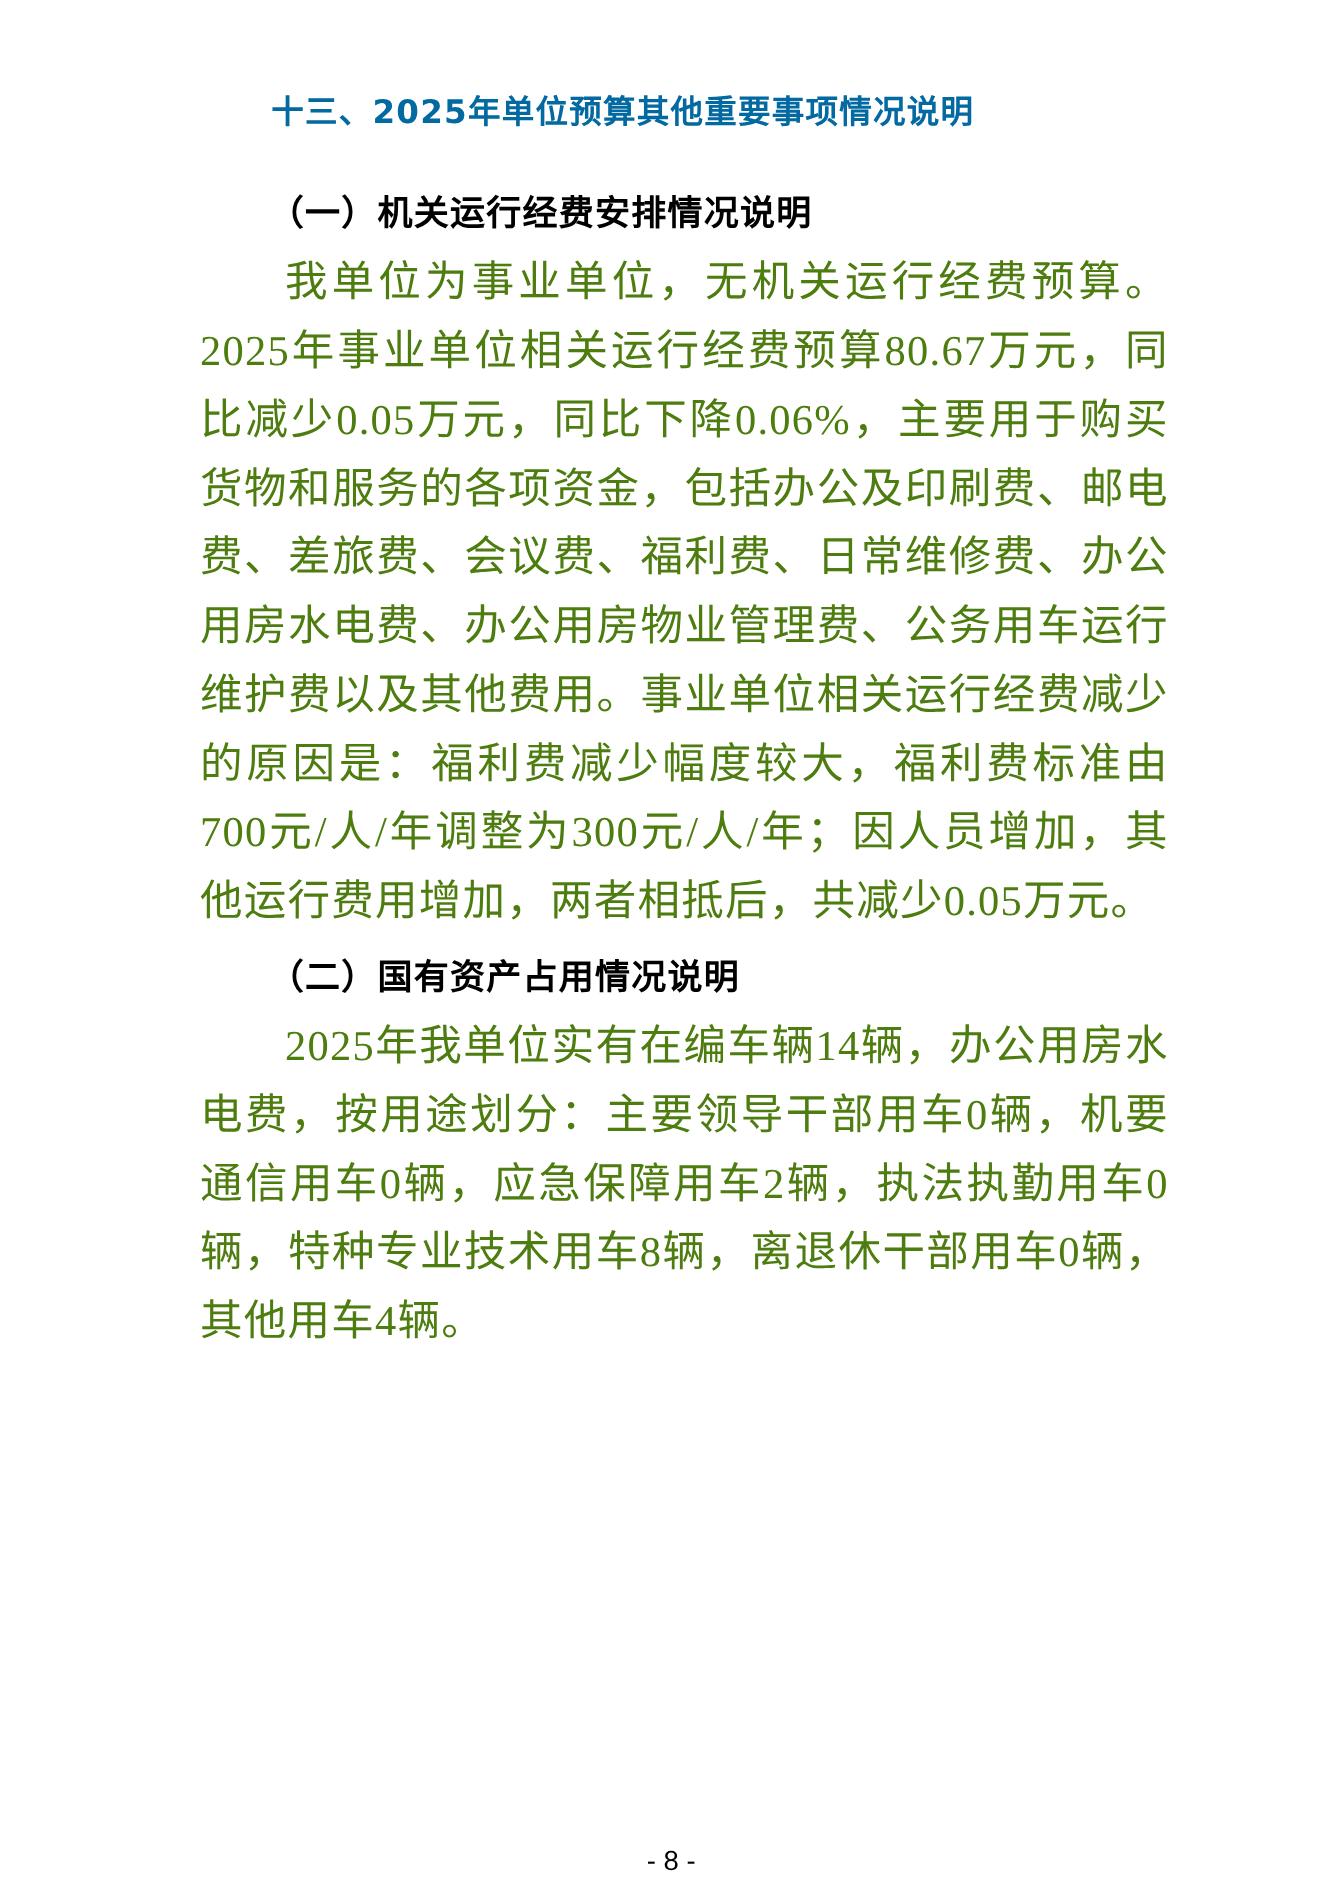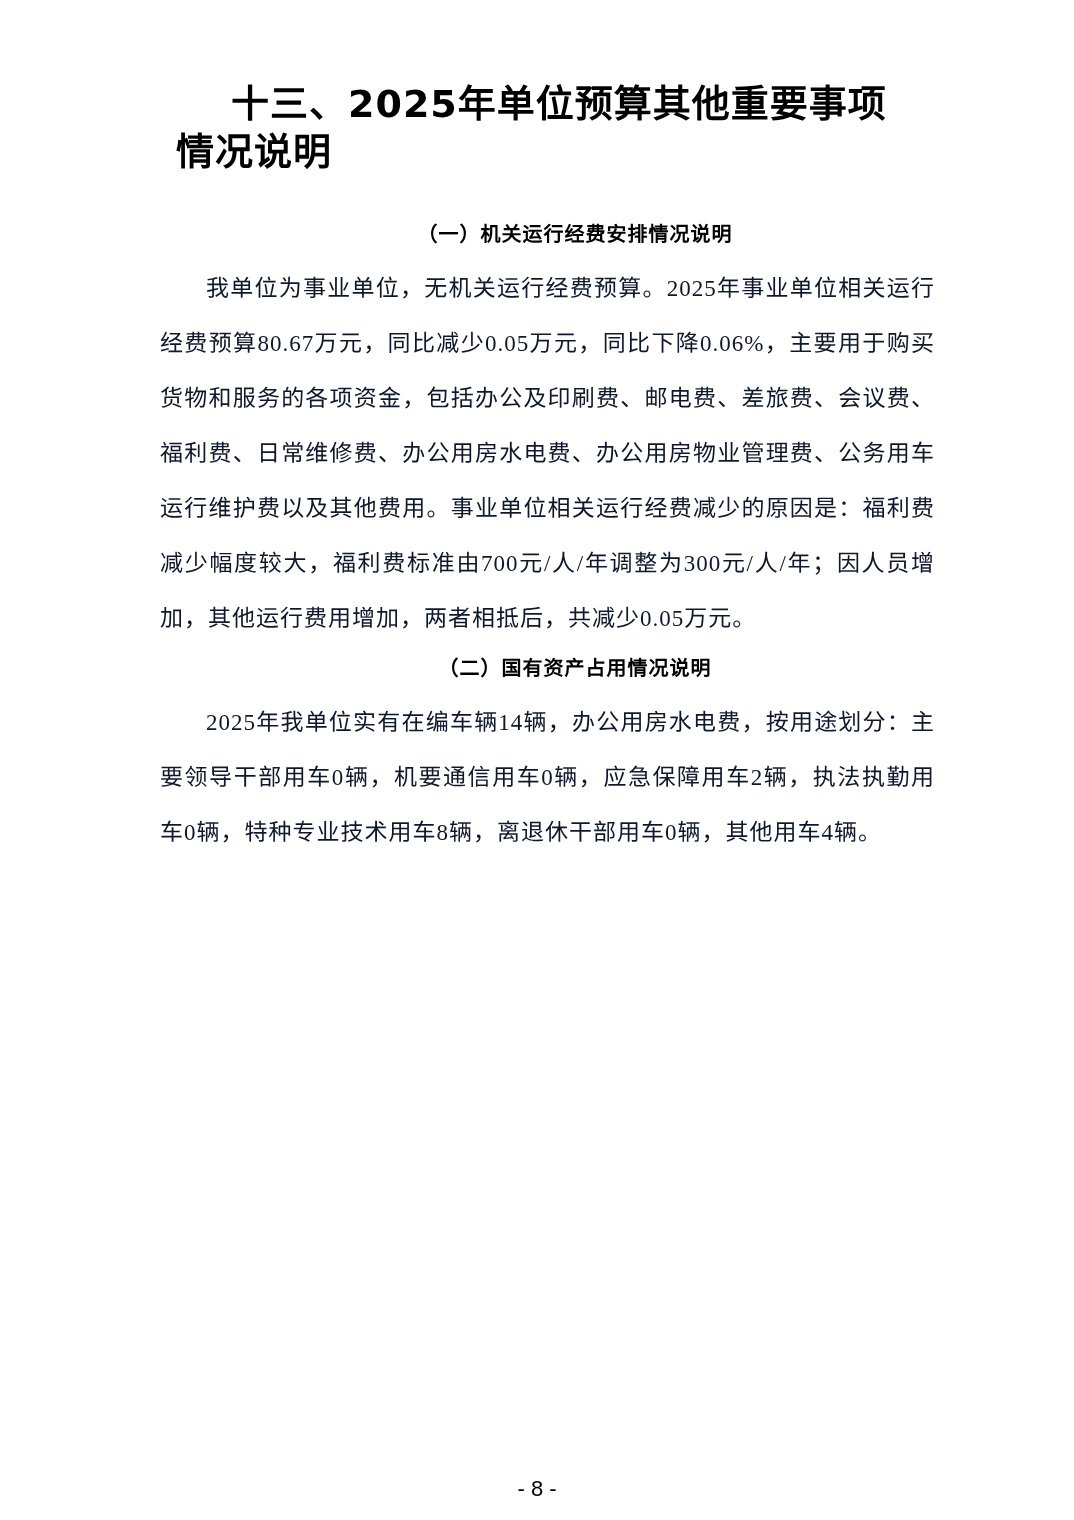--- a/index.html
+++ b/index.html
@@ -17,53 +17,52 @@
     overflow: hidden;
     font-family: "Liberation Serif", "DejaVu Serif", serif;
   }
   .content {
     position: absolute;
     left: 160px;
     right: 139px;
     top: 64px;
   }
   .doc-title {
-    margin: 16px;
+    margin: 2px;
     font-family: "DejaVu Sans", "Liberation Sans", sans-serif;
-    font-size: 38px;
+    font-size: 26px;
     font-weight: bold;
     line-height: 48px;
     letter-spacing: 1px;
     text-indent: 55px;
-    color: #000000;
+    color: #0369a1;
   }
   .sub-heading {
     margin: 36px 0 0 0;
     font-family: "Liberation Serif", "DejaVu Serif", serif;
-    font-size: 20px;
+    font-size: 28px;
     font-weight: bold;
     line-height: 44px;
     letter-spacing: 1px;
     text-indent: 55px;
     color: #000000;
-    text-align: center;
   }
   .sub-heading.second {
-    margin-top: 0;
+    margin-top: 12px;
   }
   .body-para {
     margin: 5px 0 0 0;
-    font-size: 23px;
+    font-size: 34px;
     font-weight: normal;
     line-height: 55px;
     letter-spacing: 1px;
     text-indent: 2em;
     text-align: justify;
     text-justify: inter-character;
-    color: #0f172a;
+    color: #4d7c0f;
   }
   .footer {
     position: absolute;
     left: 0;
     right: 0;
     bottom: 18px;
     text-align: center;
     font-size: 22px;
     line-height: 26px;
     color: #000000;

